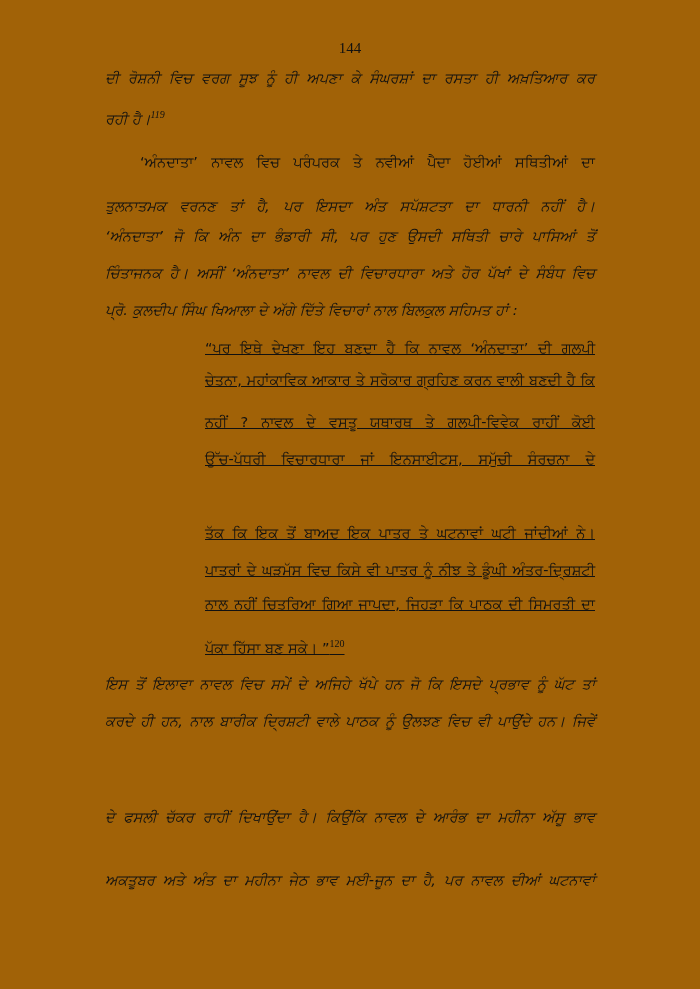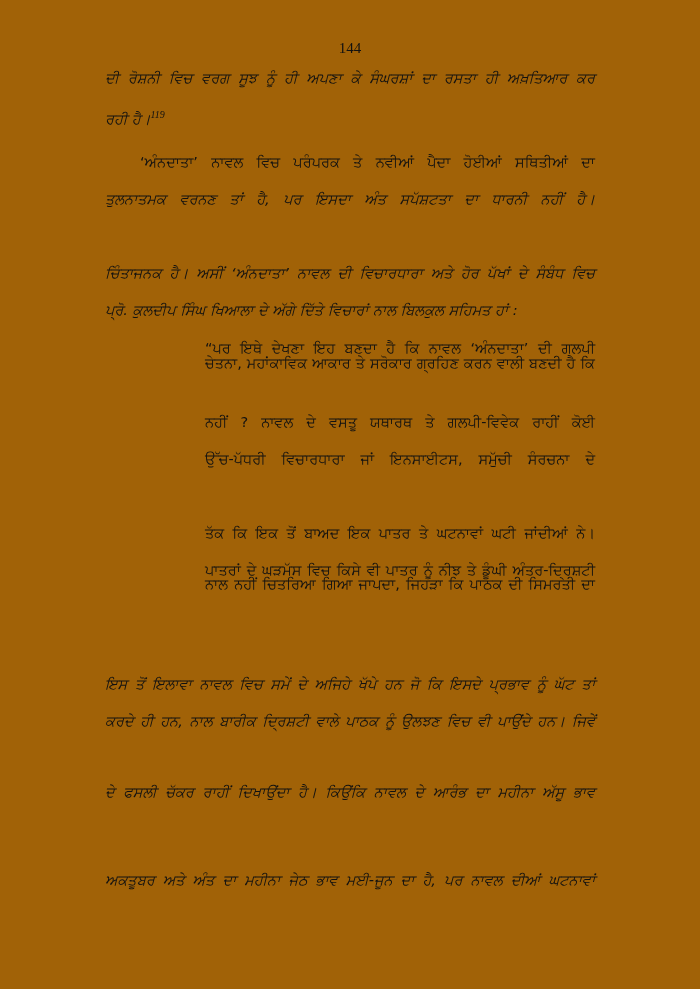--- a/index.html
+++ b/index.html
@@ -5,42 +5,44 @@
   html, body { margin: 0; padding: 0; background: #ffffff; }
   body { width: 700px; height: 989px; position: relative; overflow: hidden; }
   .page { position: absolute; left: 0; top: 0; width: 700px; height: 989px; background: #a16207; color: #111; }
   .page-number { position: absolute; top: 40px; left: 0; width: 700px; text-align: center;
     font-family: "Liberation Serif", serif; font-size: 15px; color: #111; }
   .line { position: absolute; font-family: "DejaVu Sans", sans-serif; font-size: 14.5px;
     color: #111; white-space: nowrap; text-align: justify; text-align-last: justify; line-height: 20px; }
   .line.last { text-align-last: left; }
   .body-line { left: 105px; width: 490px; font-style: italic; }
   .indent-line { left: 140px; width: 455px; }
-  .quote-line { left: 205px; width: 390px; }
+  .quote-line { left: 205px; width: 390px; text-decoration: underline; }
   sup { font-family: "Liberation Serif", serif; font-size: 10px; vertical-align: 6px; }
 </style>
 </head>
 <body>
 
 <div class="page">
   <div class="page-number">144</div>
 
   <div class="line body-line" style="top:68px">ਦੀ ਰੋਸ਼ਨੀ ਵਿਚ ਵਰਗ ਸੂਝ ਨੂੰ ਹੀ ਅਪਣਾ ਕੇ ਸੰਘਰਸ਼ਾਂ ਦਾ ਰਸਤਾ ਹੀ ਅਖ਼ਤਿਆਰ ਕਰ</div>
   <div class="line body-line last" style="top:105px"><span>ਰਹੀ ਹੈ।</span><sup>119</sup></div>
 
   <div class="line indent-line" style="top:152px">‘ਅੰਨਦਾਤਾ’ ਨਾਵਲ ਵਿਚ ਪਰੰਪਰਕ ਤੇ ਨਵੀਆਂ ਪੈਦਾ ਹੋਈਆਂ ਸਥਿਤੀਆਂ ਦਾ</div>
-  <div class="line body-line" style="top:189px">ਤੁਲਨਾਤਮਕ ਵਰਨਣ ਤਾਂ ਹੈ, ਪਰ ਇਸਦਾ ਅੰਤ ਸਪੱਸ਼ਟਤਾ ਦਾ ਧਾਰਨੀ ਨਹੀਂ ਹੈ।</div>
+  <div class="line body-line" style="top:196px">ਤੁਲਨਾਤਮਕ ਵਰਨਣ ਤਾਂ ਹੈ, ਪਰ ਇਸਦਾ ਅੰਤ ਸਪੱਸ਼ਟਤਾ ਦਾ ਧਾਰਨੀ ਨਹੀਂ ਹੈ।</div>
+  <div class="line body-line" style="top:226px">‘ਅੰਨਦਾਤਾ’ ਜੋ ਕਿ ਅੰਨ ਦਾ ਭੰਡਾਰੀ ਸੀ, ਪਰ ਹੁਣ ਉਸਦੀ ਸਥਿਤੀ ਚਾਰੇ ਪਾਸਿਆਂ ਤੋਂ</div>
   <div class="line body-line" style="top:263px">ਚਿੰਤਾਜਨਕ ਹੈ। ਅਸੀਂ ‘ਅੰਨਦਾਤਾ’ ਨਾਵਲ ਦੀ ਵਿਚਾਰਧਾਰਾ ਅਤੇ ਹੋਰ ਪੱਖਾਂ ਦੇ ਸੰਬੰਧ ਵਿਚ</div>
   <div class="line body-line last" style="top:300px">ਪ੍ਰੋ. ਕੁਲਦੀਪ ਸਿੰਘ ਖਿਆਲਾ ਦੇ ਅੱਗੇ ਦਿੱਤੇ ਵਿਚਾਰਾਂ ਨਾਲ ਬਿਲਕੁਲ ਸਹਿਮਤ ਹਾਂ :</div>
 
   <div class="line quote-line" style="top:338px">“ਪਰ ਇਥੇ ਦੇਖਣਾ ਇਹ ਬਣਦਾ ਹੈ ਕਿ ਨਾਵਲ ‘ਅੰਨਦਾਤਾ’ ਦੀ ਗਲਪੀ</div>
-  <div class="line quote-line" style="top:353px">ਚੇਤਨਾ, ਮਹਾਂਕਾਵਿਕ ਆਕਾਰ ਤੇ ਸਰੋਕਾਰ ਗ੍ਰਹਿਣ ਕਰਨ ਵਾਲੀ ਬਣਦੀ ਹੈ ਕਿ</div>
+  <div class="line quote-line" style="top:370px">ਚੇਤਨਾ, ਮਹਾਂਕਾਵਿਕ ਆਕਾਰ ਤੇ ਸਰੋਕਾਰ ਗ੍ਰਹਿਣ ਕਰਨ ਵਾਲੀ ਬਣਦੀ ਹੈ ਕਿ</div>
   <div class="line quote-line" style="top:412px">ਨਹੀਂ ? ਨਾਵਲ ਦੇ ਵਸਤੂ ਯਥਾਰਥ ਤੇ ਗਲਪੀ-ਵਿਵੇਕ ਰਾਹੀਂ ਕੋਈ</div>
   <div class="line quote-line" style="top:449px">ਉੱਚ-ਪੱਧਰੀ ਵਿਚਾਰਧਾਰਾ ਜਾਂ ਇਨਸਾਈਟਸ, ਸਮੁੱਚੀ ਸੰਰਚਨਾ ਦੇ</div>
   <div class="line quote-line" style="top:523px">ਤੱਕ ਕਿ ਇਕ ਤੋਂ ਬਾਅਦ ਇਕ ਪਾਤਰ ਤੇ ਘਟਨਾਵਾਂ ਘਟੀ ਜਾਂਦੀਆਂ ਨੇ।</div>
   <div class="line quote-line" style="top:560px">ਪਾਤਰਾਂ ਦੇ ਘੜਮੱਸ ਵਿਚ ਕਿਸੇ ਵੀ ਪਾਤਰ ਨੂੰ ਨੀਝ ਤੇ ਡੂੰਘੀ ਅੰਤਰ-ਦ੍ਰਿਸ਼ਟੀ</div>
-  <div class="line quote-line" style="top:574px">ਨਾਲ ਨਹੀਂ ਚਿਤਰਿਆ ਗਿਆ ਜਾਪਦਾ, ਜਿਹੜਾ ਕਿ ਪਾਠਕ ਦੀ ਸਿਮਰਤੀ ਦਾ</div>
+  <div class="line quote-line" style="top:594px">ਨਾਲ ਨਹੀਂ ਚਿਤਰਿਆ ਗਿਆ ਜਾਪਦਾ, ਜਿਹੜਾ ਕਿ ਪਾਠਕ ਦੀ ਸਿਮਰਤੀ ਦਾ</div>
+  <div class="line quote-line last" style="top:634px"><span>ਪੱਕਾ ਹਿੱਸਾ ਬਣ ਸਕੇ। ”</span><sup>120</sup></div>
 
   <div class="line body-line" style="top:674px">ਇਸ ਤੋਂ ਇਲਾਵਾ ਨਾਵਲ ਵਿਚ ਸਮੇਂ ਦੇ ਅਜਿਹੇ ਖੱਪੇ ਹਨ ਜੋ ਕਿ ਇਸਦੇ ਪ੍ਰਭਾਵ ਨੂੰ ਘੱਟ ਤਾਂ</div>
   <div class="line body-line" style="top:711px">ਕਰਦੇ ਹੀ ਹਨ, ਨਾਲ ਬਾਰੀਕ ਦ੍ਰਿਸ਼ਟੀ ਵਾਲੇ ਪਾਠਕ ਨੂੰ ਉਲਝਣ ਵਿਚ ਵੀ ਪਾਉਂਦੇ ਹਨ। ਜਿਵੇਂ</div>
-  <div class="line body-line" style="top:782px">ਦੇ ਫਸਲੀ ਚੱਕਰ ਰਾਹੀਂ ਦਿਖਾਉਂਦਾ ਹੈ। ਕਿਉਂਕਿ ਨਾਵਲ ਦੇ ਆਰੰਭ ਦਾ ਮਹੀਨਾ ਅੱਸੂ ਭਾਵ</div>
+  <div class="line body-line" style="top:807px">ਦੇ ਫਸਲੀ ਚੱਕਰ ਰਾਹੀਂ ਦਿਖਾਉਂਦਾ ਹੈ। ਕਿਉਂਕਿ ਨਾਵਲ ਦੇ ਆਰੰਭ ਦਾ ਮਹੀਨਾ ਅੱਸੂ ਭਾਵ</div>
   <div class="line body-line" style="top:870px">ਅਕਤੂਬਰ ਅਤੇ ਅੰਤ ਦਾ ਮਹੀਨਾ ਜੇਠ ਭਾਵ ਮਈ-ਜੂਨ ਦਾ ਹੈ, ਪਰ ਨਾਵਲ ਦੀਆਂ ਘਟਨਾਵਾਂ</div>
 </div>
 
 </body></html>

